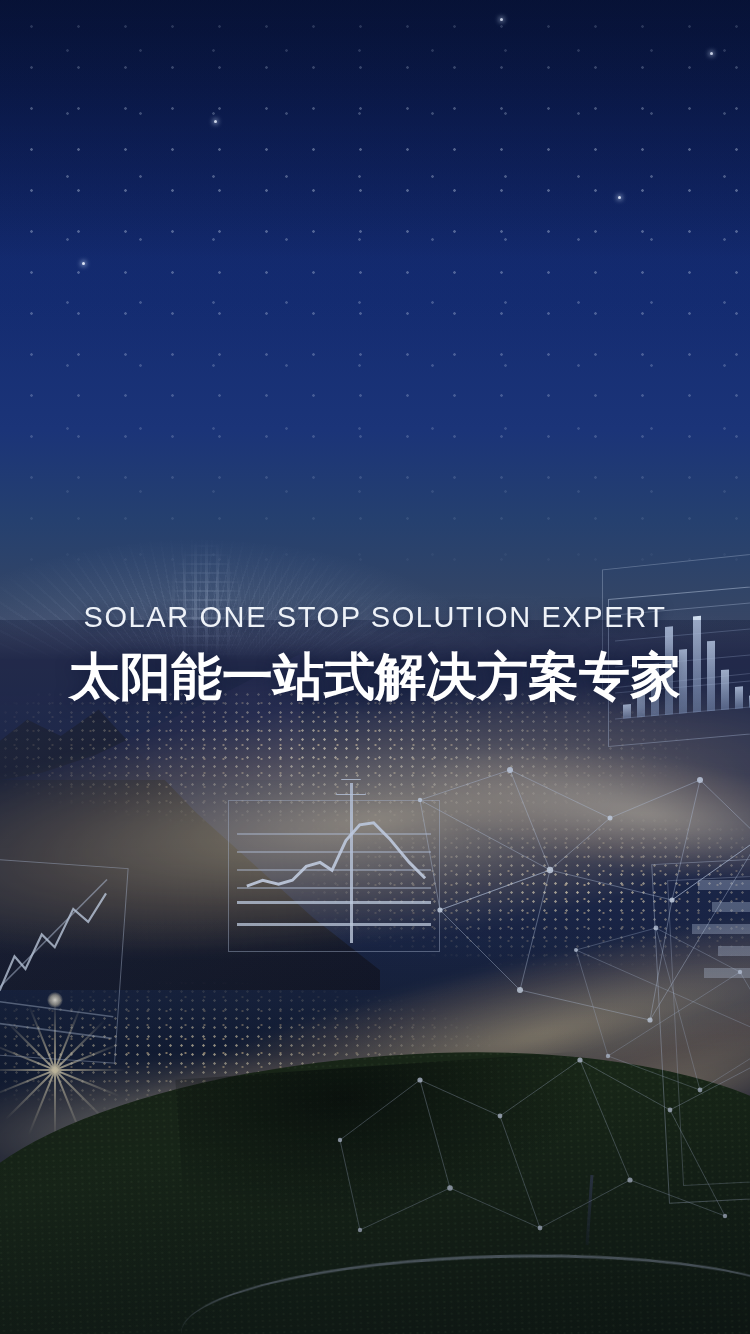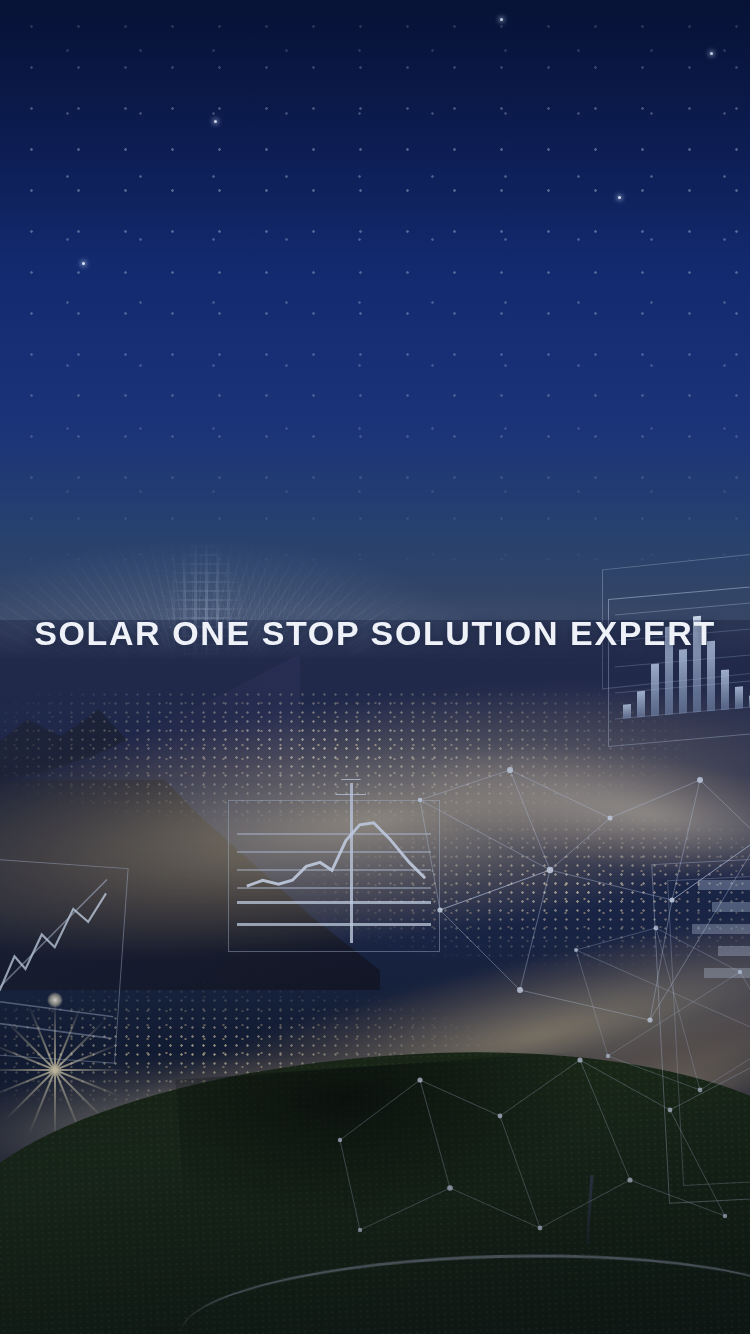--- a/index.html
+++ b/index.html
@@ -253,24 +253,24 @@
   .mesh-a{left:400px;top:760px;width:380px;height:300px;}
   .mesh-b{left:330px;top:1020px;width:430px;height:260px;}
   .mesh-c{left:560px;top:920px;width:230px;height:200px;}
 
   
   .copy{
     position:absolute;left:0;right:0;top:600px;
     text-align:center;
   }
   .eyebrow{
-    margin:16px;
-    font-size:34px;
+    margin:0;
+    font-size:29px;
     line-height:34px;
-    font-weight:700;
+    font-weight:400;
     letter-spacing:1.6px;
     color:#eef2f8;
     text-shadow:0 1px 10px rgba(10,20,50,.55);
     white-space:nowrap;
   }
   .headline{
     margin:12px 0 0;
     font-size:51px;
     line-height:62px;
     font-weight:700;
@@ -460,15 +460,16 @@
     <div class="b" style="top:44px;width:62px;"></div>
     <div class="b" style="top:66px;width:36px;"></div>
     <div class="b" style="top:88px;width:50px;"></div>
   </div>
 
   <div class="layer blue-wash"></div>
   <div class="layer tone"></div>
 
   <div class="copy">
     <p class="eyebrow">SOLAR ONE STOP SOLUTION EXPERT</p>
+    <h1 class="headline">太阳能一站式解决方案专家</h1>
   </div>
 
 </div>
 
 </body></html>

